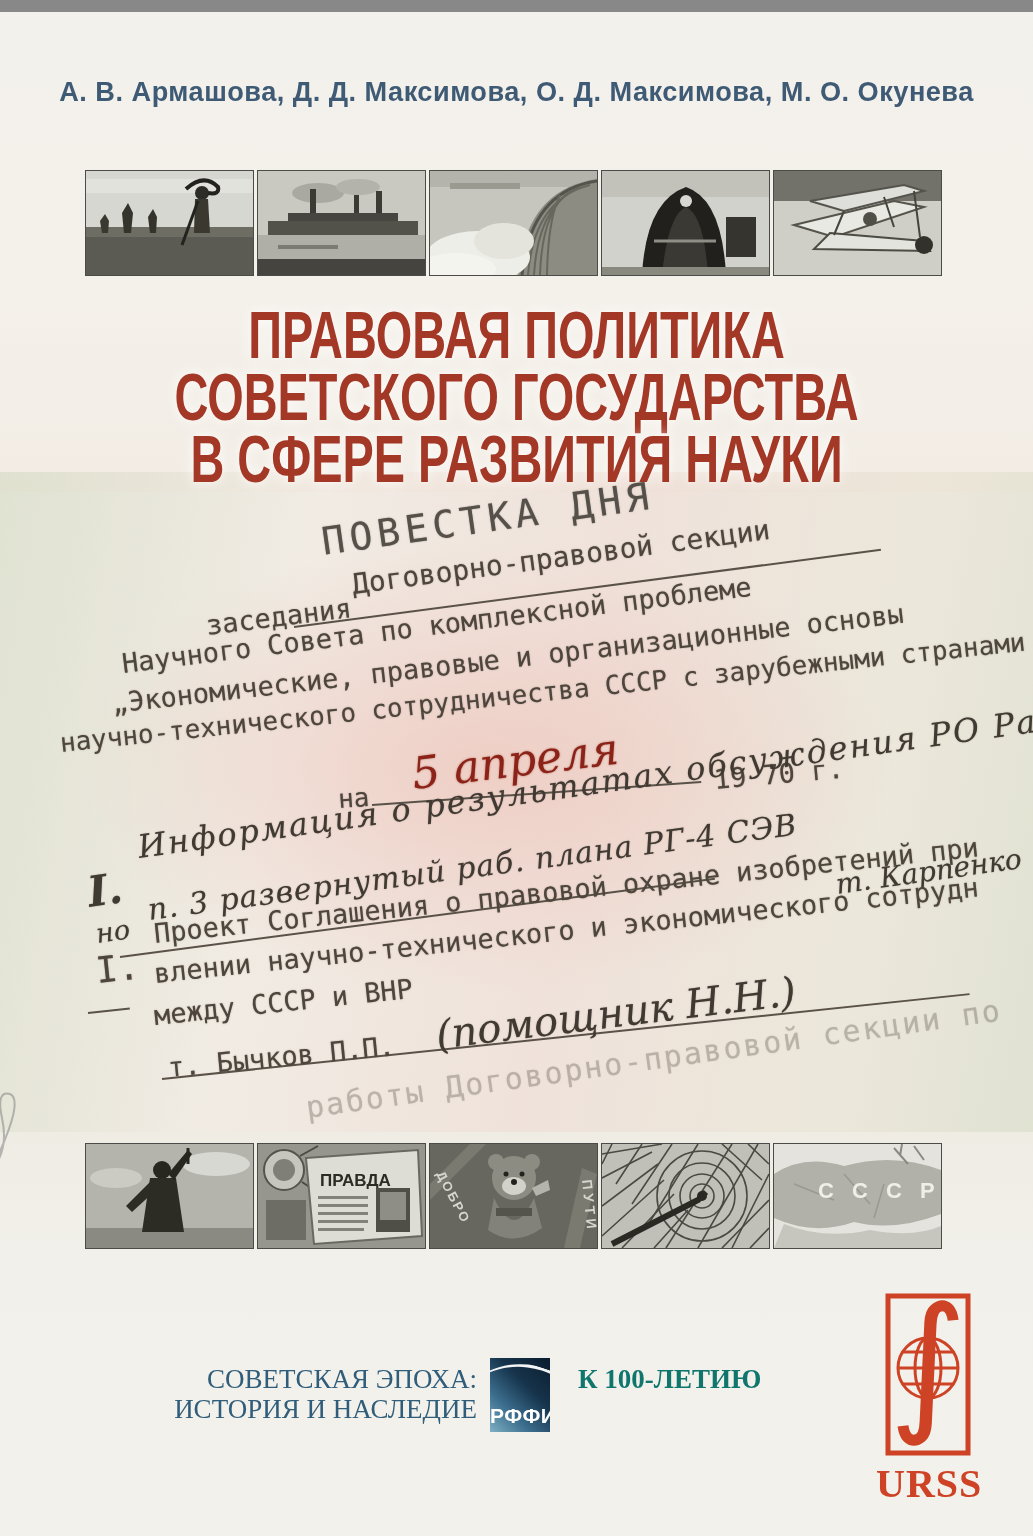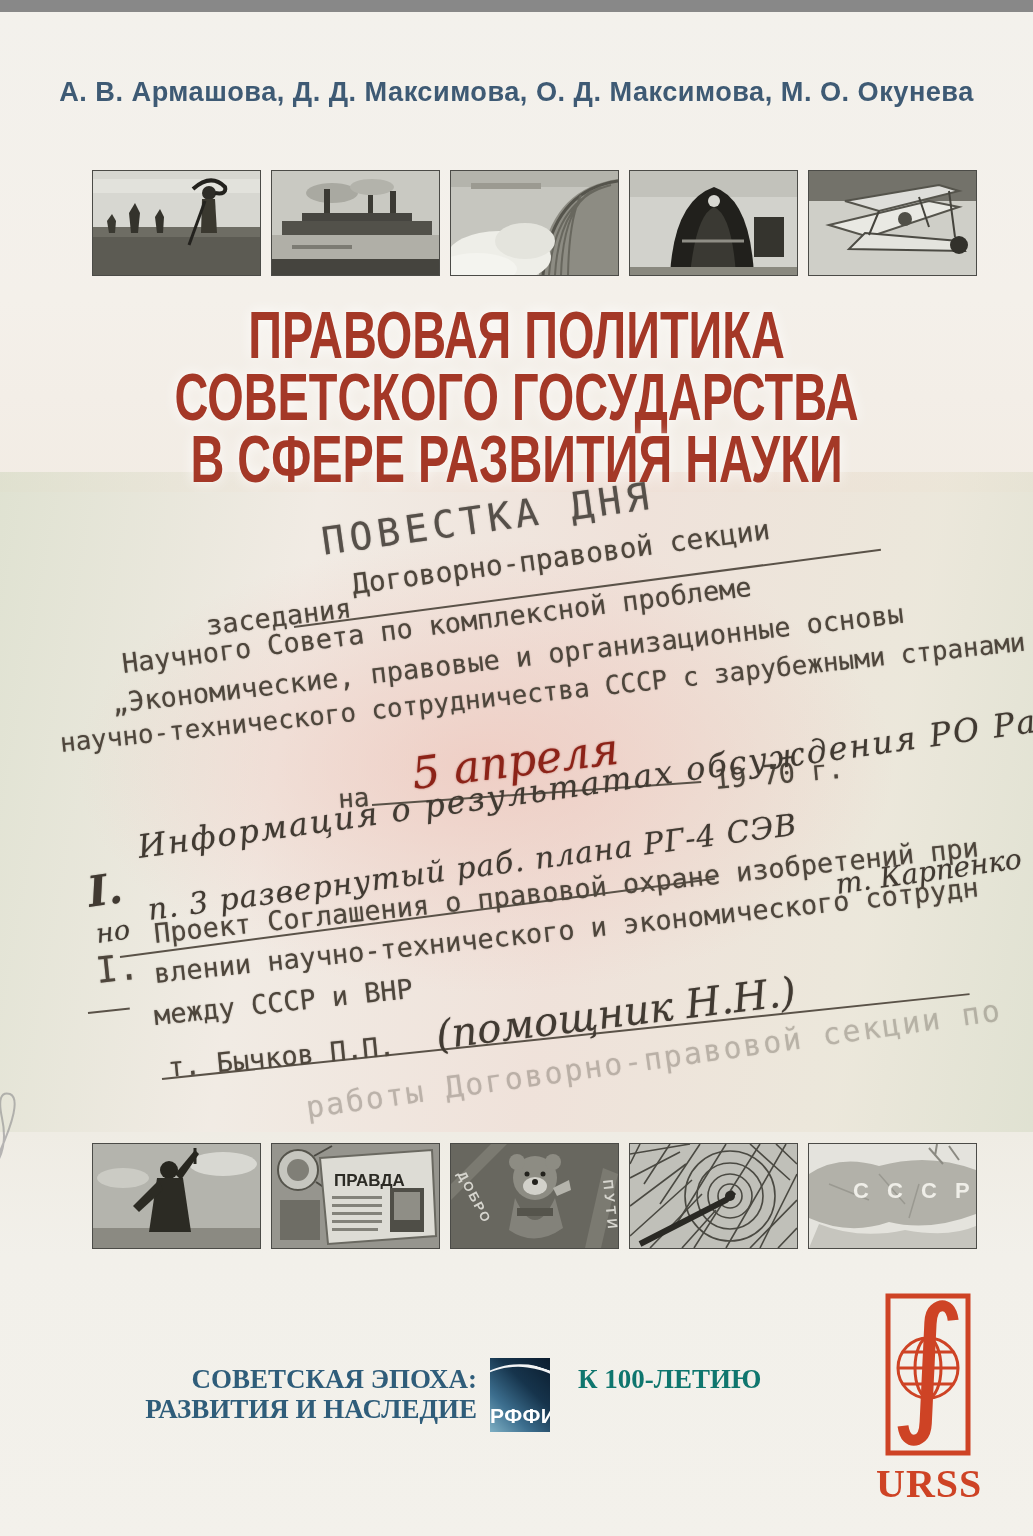--- a/index.html
+++ b/index.html
@@ -10,41 +10,41 @@
   .bg-doc{position:absolute;left:0;top:460px;width:100%;height:700px;
     background:
       radial-gradient(ellipse 55% 45% at 47% 42%, rgba(238,198,188,.72), rgba(238,198,188,0) 72%),
       linear-gradient(100deg, rgba(205,213,186,.50) 0%, rgba(238,224,213,.25) 28%, rgba(236,210,200,.45) 55%, rgba(226,220,198,.40) 82%, rgba(208,214,190,.55) 100%);}
   .bg-bottom{position:absolute;left:0;top:1120px;width:100%;height:416px;
     background:linear-gradient(180deg,#efece4 0%,#f2f0ea 30%,#f3f1eb 100%);}
 
   .authors{position:absolute;left:0;top:64px;width:100%;text-align:center;
     font-weight:bold;font-size:28px;color:#3e5a74;transform:scaleX(.97);letter-spacing:.5px;}
 
-  .strip{position:absolute;left:92px;display:flex;gap:10px;}
+  .strip{position:absolute;left:85px;display:flex;gap:3px;}
   .strip.top{top:158px;} .strip.bottom{top:1131px;}
   .ph{width:167px;height:104px;border:1px solid #4b4b47;background:#cfcfc9;
     box-shadow:inset 0 0 0 2px rgba(240,240,235,.55);}
   .ph svg{display:block;width:167px;height:104px;}
 
   .title{position:absolute;left:0;top:292px;width:100%;text-align:center;color:#a43827;
     font-weight:bold;font-size:67px;line-height:62px;transform:scaleX(.70);
     text-shadow:0 0 16px rgba(255,255,255,.95), 0 0 3px rgba(255,255,255,.4);}
 
   .typed{position:absolute;font-family:"DejaVu Sans Mono","Liberation Mono",monospace;
     color:#4e463c;transform-origin:0 50%;white-space:nowrap;
     text-shadow:0 0 1.4px rgba(78,70,60,.55);}
   .hw{position:absolute;font-family:"DejaVu Serif","Liberation Serif",serif;font-style:italic;
     color:#413a32;transform-origin:0 50%;white-space:nowrap;
     text-shadow:0 0 1.2px rgba(60,52,44,.5);}
   .rule{position:absolute;height:0;border-top:2px solid #5a5248;transform-origin:0 50%;}
   .faint{opacity:.32;}
 
   .footer-series{position:absolute;right:556px;top:1352px;text-align:right;
-    font-family:"Liberation Serif",serif;font-weight:bold;font-size:27px;line-height:30px;color:#2f5d7a;}
+    font-family:"Liberation Serif",serif;font-weight:normal;font-size:27px;line-height:30px;color:#2f5d7a;}
   .footer-cent{position:absolute;left:578px;top:1352px;text-align:center;
     font-family:"Liberation Serif",serif;font-weight:bold;font-size:27px;line-height:30px;color:#0f766e;}
   .rffi{position:absolute;left:490px;top:1346px;width:60px;height:74px;overflow:hidden;
     background:linear-gradient(225deg,#0b1c2e 0%,#16344c 38%,#3c6e8e 70%,#7fb0c4 100%);}
   .rffi .arc{position:absolute;left:-46px;top:6px;width:150px;height:150px;border-radius:50%;
     border-top:3px solid rgba(255,255,255,.95);transform:rotate(18deg);}
   .rffi .lbl{position:absolute;left:0;bottom:4px;width:100%;text-align:center;
     color:#fff;font-weight:bold;font-size:21px;letter-spacing:.5px;font-family:"Liberation Sans",sans-serif;}
 
   .urss{position:absolute;left:876px;top:1280px;width:104px;height:206px;}
@@ -250,21 +250,21 @@
         <path d="M10 80 Q50 96 96 86 Q140 94 167 82 L167 104 L0 104 Z" fill="#c6c5be"></path>
         <path d="M120 4 L134 20 M140 2 L150 16 M128 0 L126 12" stroke="#8b8a82" stroke-width="2"></path>
         <path d="M20 40 L60 56 M70 30 L96 60 M110 40 L100 74" stroke="#9a9991" stroke-width="1.5"></path>
         <text x="44" y="54" font-family="Liberation Sans, sans-serif" font-weight="bold" font-size="22" fill="#efeee8" letter-spacing="6">С С С Р</text>
       </svg>
     </div>
   </div>
 
   <div class="footer-series">
     <div>СОВЕТСКАЯ ЭПОХА:</div>
-    <div>РАЗВИТИЯ И НАСЛЕДИЕ</div>
+    <div>ИСТОРИЯ И НАСЛЕДИЕ</div>
   </div>
 
   <div class="rffi">
     <div class="arc"></div>
     <div class="lbl">РФФИ</div>
   </div>
 
   <div class="footer-cent">
     <div>К 100-ЛЕТИЮ</div>
   </div>

